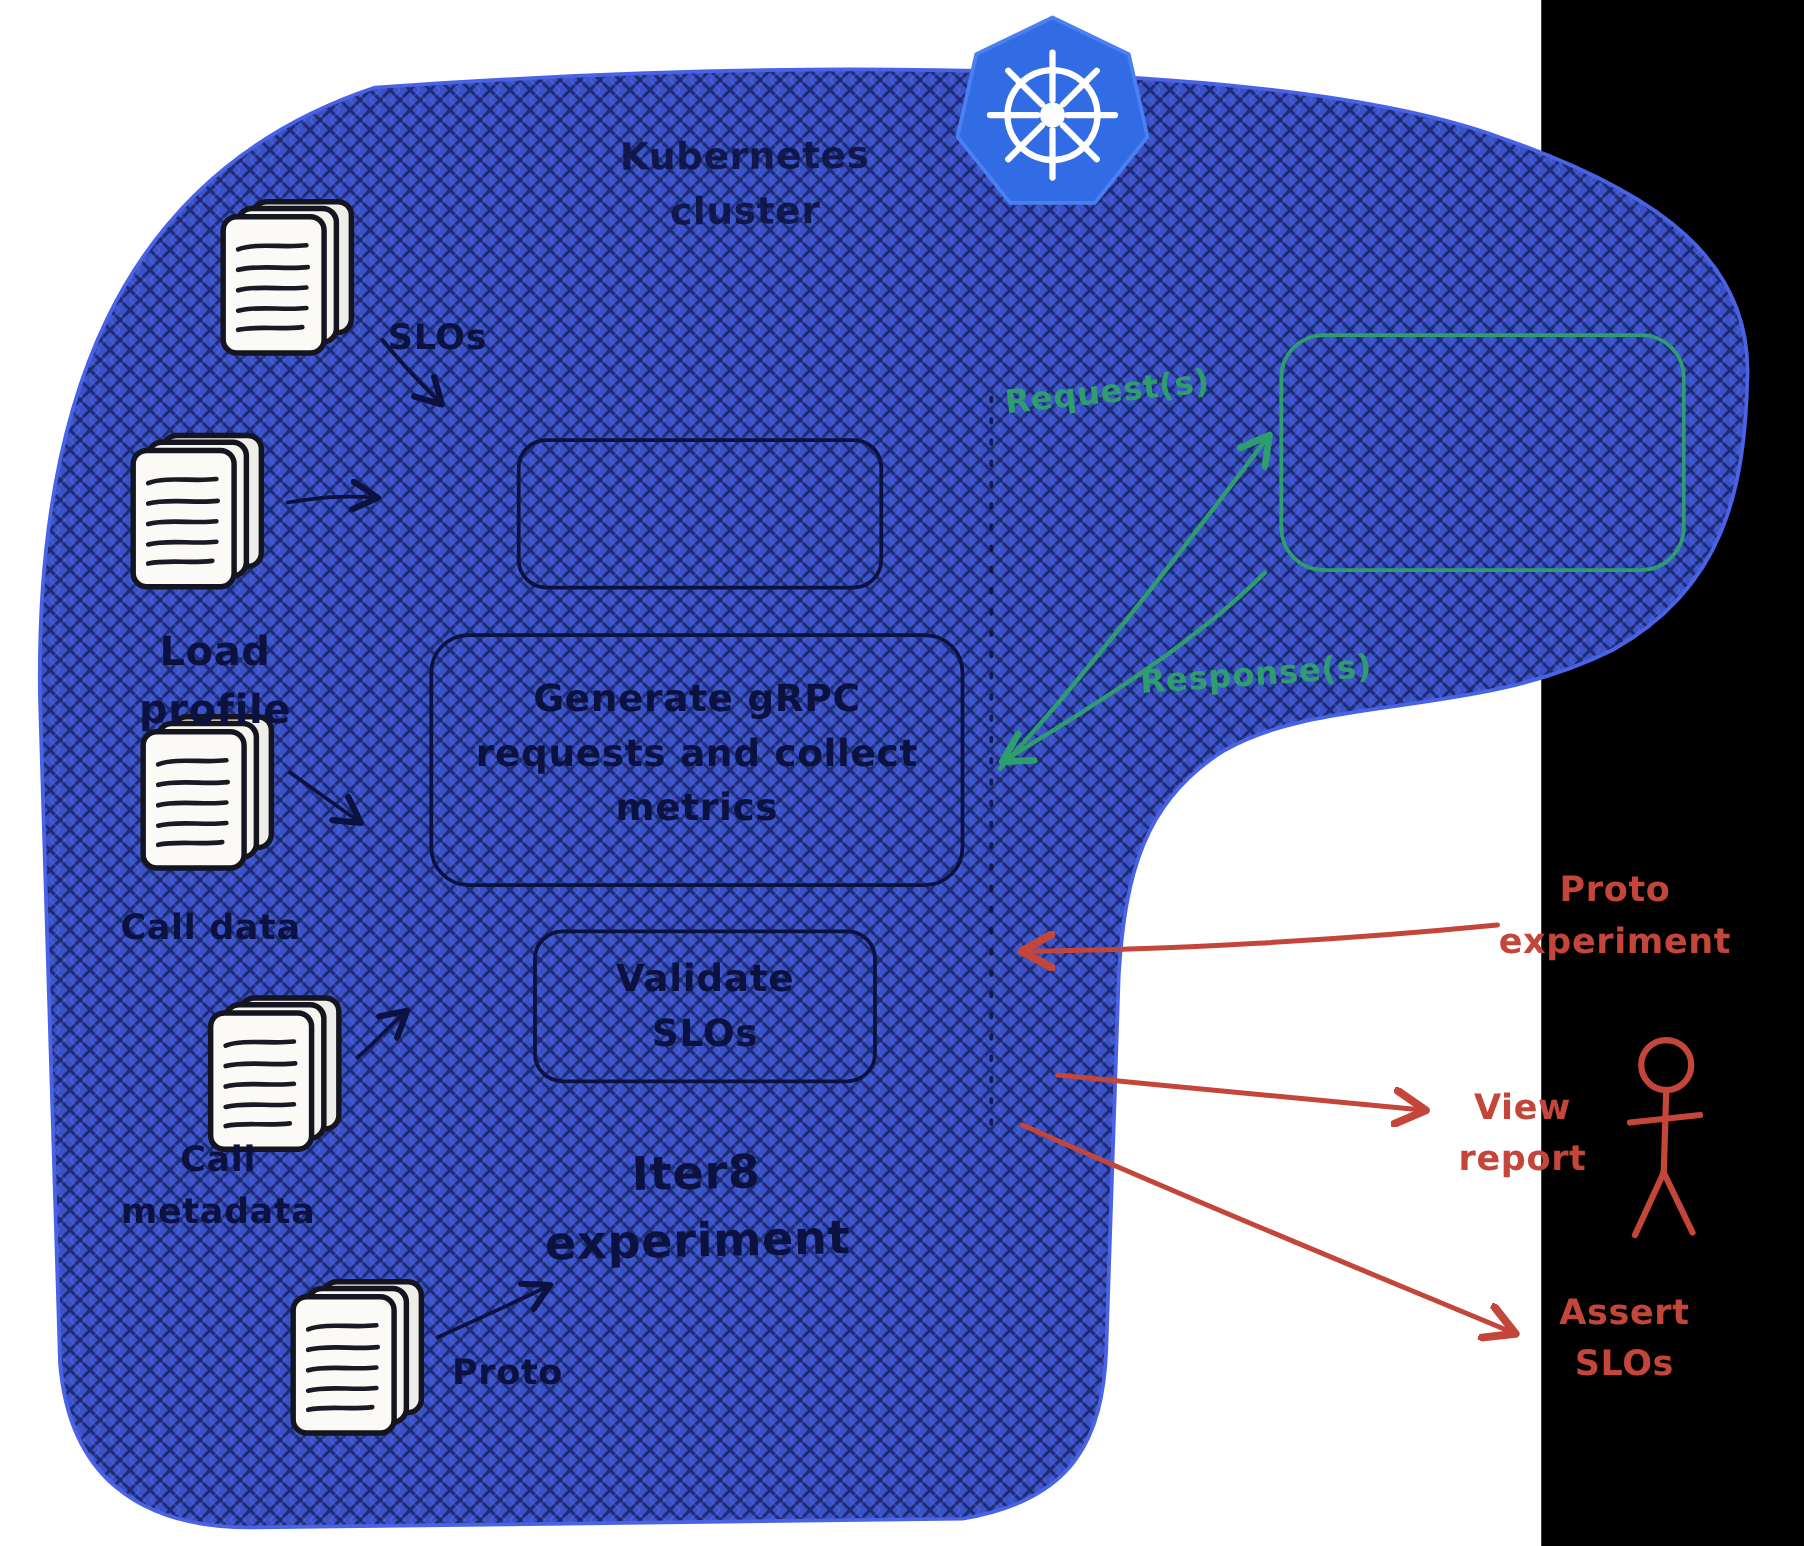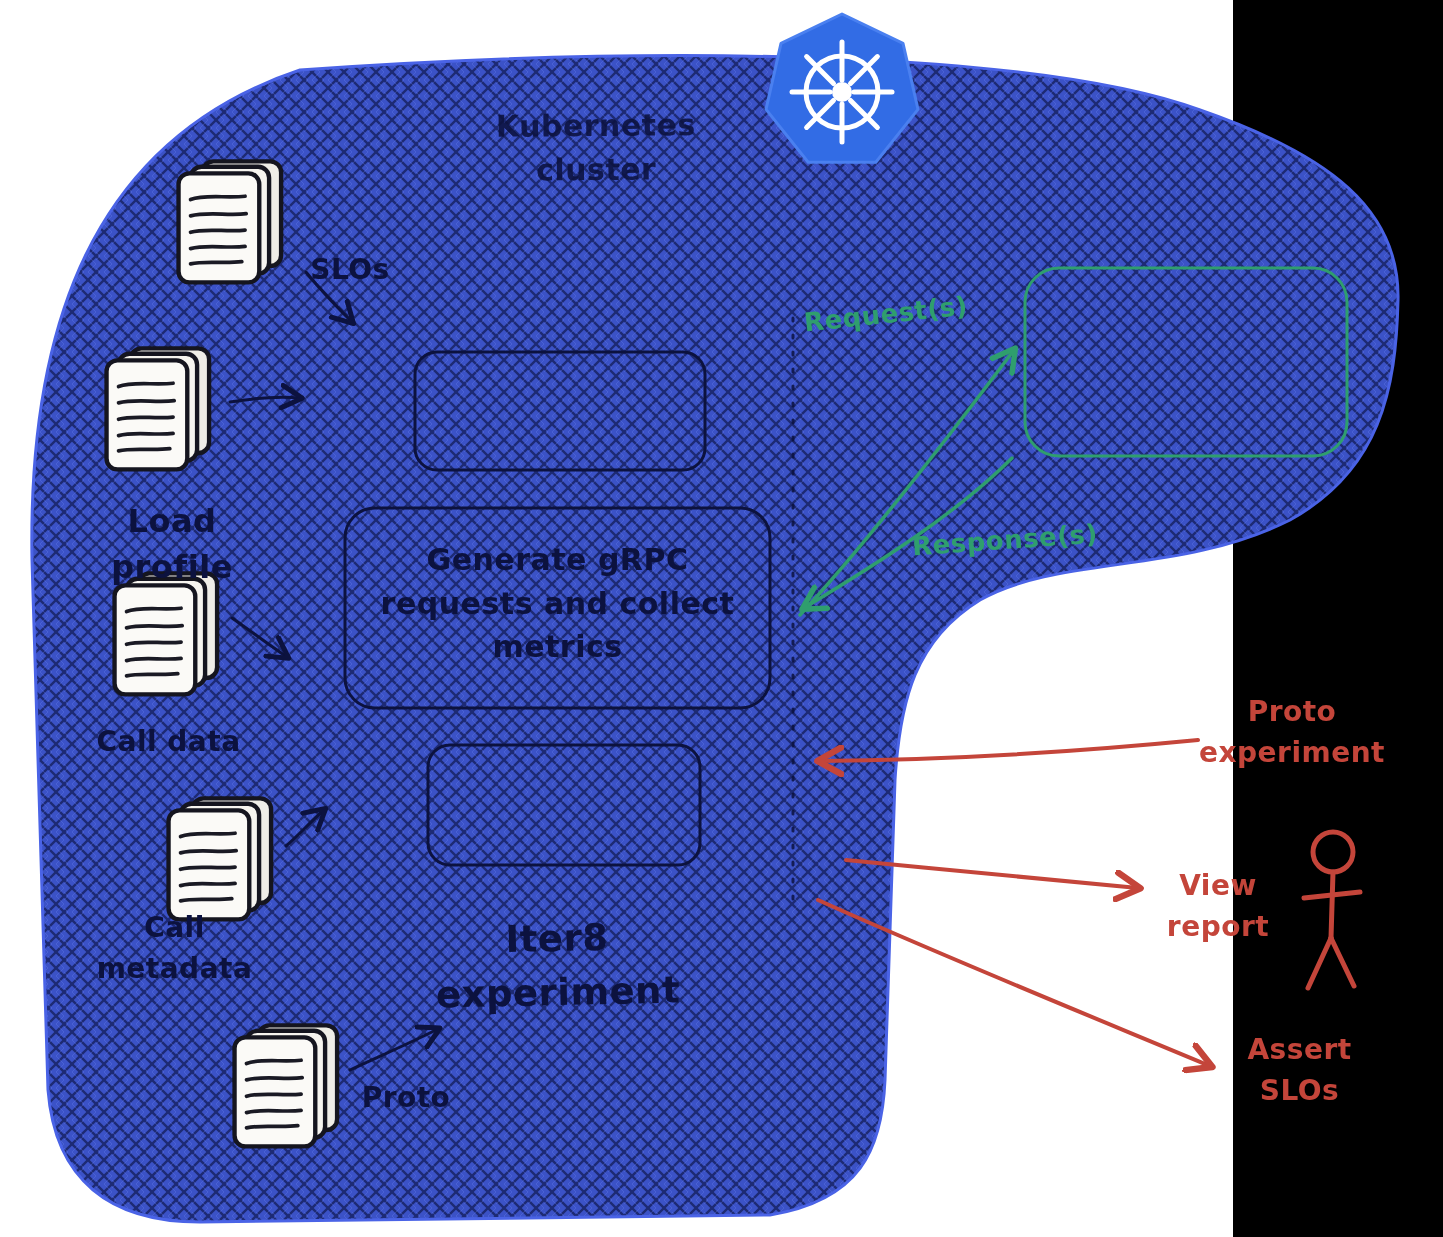--- a/index.html
+++ b/index.html
@@ -134,20 +134,21 @@
 
   <div class="label dark" style="left:440px; top:104px; width:312px; font-size:30px; opacity:.88; transform:rotate(-0.5deg);">Kubernetes cluster</div>
 
   <div class="label dark" style="left:295px; top:202px; width:110px; font-size:28px;margin-top:48px;">SLOs</div>
   <div class="label dark" style="left:72px; top:498px; width:200px; font-size:32px;">Load profile</div>
   <div class="label dark" style="left:86px; top:722px; width:165px; font-size:28px;">Call data</div>
   <div class="label dark" style="left:92px; top:908px; width:165px; font-size:28px;">Call metadata</div>
   <div class="label dark" style="left:350px; top:1078px; width:112px; font-size:28px;">Proto</div>
 
   <div class="label dark" style="left:360px; top:538px; width:395px; font-size:30px;text-align:center;">Generate gRPC requests and collect metrics</div>
+  <div class="label dark" style="left:484px; top:762px; width:160px; font-size:30px;">Validate SLOs</div>
 
   <div class="label dark" style="left:385px; top:912px; width:345px; font-size:37px; font-weight:700; transform:rotate(-1.2deg);">Iter8 experiment</div>
 
   <div class="label green" style="left:796px; top:296px; width:180px; font-size:26px; transform:rotate(-6deg);">Request(s)</div>
   <div class="label green" style="left:910px; top:522px; width:190px; font-size:26px; transform:rotate(-4deg);">Response(s)</div>
 
   <div class="label red" style="left:1192px; top:692px; width:200px; font-size:28px;">Proto experiment</div>
   <div class="label red" style="left:1158px; top:866px; width:120px; font-size:28px;">View report</div>
   <div class="label red" style="left:1232px; top:1030px; width:135px; font-size:28px;">Assert SLOs</div>
 

